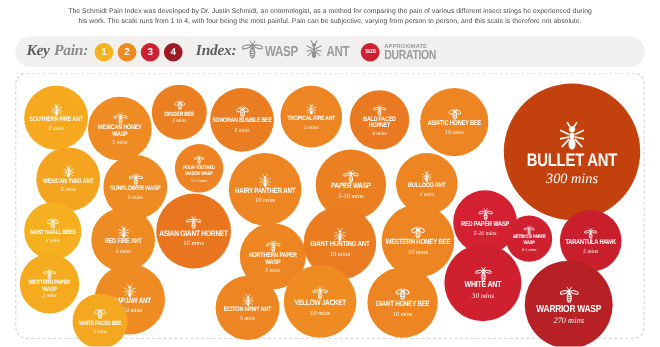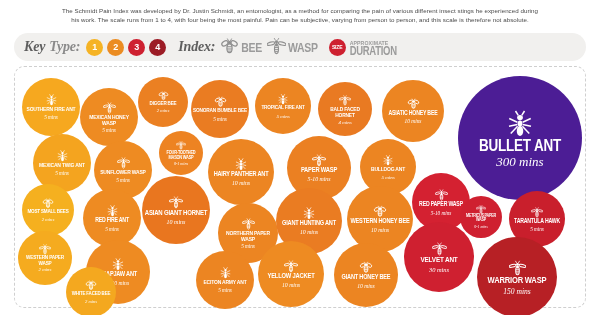--- a/index.html
+++ b/index.html
@@ -105,58 +105,60 @@
 
 <div id="root">
 
   <div class="intro">
     <p>The Schmidt Pain Index was developed by Dr. Justin Schmidt, an entomologist, as a method for comparing the pain of various different insect stings he experienced during</p>
     <p>his work. The scale runs from 1 to 4, with four being the most painful. Pain can be subjective, varying from person to person, and this scale is therefore not absolute.</p>
   </div>
 
   <div class="legend">
     <span class="lg-key">Key</span>
-    <span class="lg-pain">Type:</span>
+    <span class="lg-pain">Pain:</span>
     <span id="pain-dots" style="display:flex;align-items:center;">
         <span class="pain-dot" style="background: rgb(245, 179, 36);">1</span>
         <span class="pain-dot" style="background: rgb(235, 140, 34);">2</span>
         <span class="pain-dot" style="background: rgb(206, 32, 48);">3</span>
         <span class="pain-dot" style="background: rgb(156, 28, 38);">4</span>
       </span>
     <span class="lg-type">Index:</span>
     <span id="type-items" style="display:flex;align-items:center;">
-        <span class="type-item">
-          <span class="ticon"><svg width="19" height="19" viewBox="0 0 24 24" aria-hidden="true">
-              <ellipse cx="12" cy="15.5" rx="3.3" ry="5.6" fill="none" stroke="#8f8f8f" stroke-width="1.5"></ellipse>
-      <line x1="8.9" y1="13.6" x2="15.1" y2="13.6" stroke="#8f8f8f" stroke-width="1.3"></line>
-      <line x1="8.8" y1="16.4" x2="15.2" y2="16.4" stroke="#8f8f8f" stroke-width="1.3"></line>
-      <line x1="9.4" y1="19.1" x2="14.6" y2="19.1" stroke="#8f8f8f" stroke-width="1.3"></line>
-      <ellipse cx="6.2" cy="9.2" rx="4.3" ry="2.8" fill="none" stroke="#8f8f8f" stroke-width="1.5" transform="rotate(-32 6.2 9.2)"></ellipse>
-      <ellipse cx="17.8" cy="9.2" rx="4.3" ry="2.8" fill="none" stroke="#8f8f8f" stroke-width="1.5" transform="rotate(32 17.8 9.2)"></ellipse>
-      <circle cx="12" cy="8.2" r="2.1" fill="#8f8f8f"></circle>
-      <line x1="10.9" y1="6.3" x2="9.2" y2="3.2" stroke="#8f8f8f" stroke-width="1.2"></line>
-      <line x1="13.1" y1="6.3" x2="14.8" y2="3.2" stroke="#8f8f8f" stroke-width="1.2"></line>
-            </svg></span>
-          <span class="type-label">BEE</span>
-        </span>
         <span class="type-item">
           <span class="ticon"><svg width="19" height="19" viewBox="0 0 24 24" aria-hidden="true">
               <ellipse cx="12" cy="16.5" rx="2.5" ry="5.8" fill="none" stroke="#8f8f8f" stroke-width="1.5"></ellipse>
       <line x1="9.7" y1="14.6" x2="14.3" y2="14.6" stroke="#8f8f8f" stroke-width="1.2"></line>
       <line x1="9.6" y1="17.2" x2="14.4" y2="17.2" stroke="#8f8f8f" stroke-width="1.2"></line>
       <line x1="10.2" y1="19.7" x2="13.8" y2="19.7" stroke="#8f8f8f" stroke-width="1.2"></line>
       <ellipse cx="5.0" cy="9.6" rx="5.0" ry="1.9" fill="none" stroke="#8f8f8f" stroke-width="1.4" transform="rotate(-14 5.0 9.6)"></ellipse>
       <ellipse cx="19.0" cy="9.6" rx="5.0" ry="1.9" fill="none" stroke="#8f8f8f" stroke-width="1.4" transform="rotate(14 19.0 9.6)"></ellipse>
       <ellipse cx="12" cy="11" rx="1.7" ry="2.3" fill="#8f8f8f"></ellipse>
       <circle cx="12" cy="7.4" r="1.9" fill="#8f8f8f"></circle>
       <line x1="10.8" y1="5.6" x2="9.0" y2="2.6" stroke="#8f8f8f" stroke-width="1.1"></line>
       <line x1="13.2" y1="5.6" x2="15.0" y2="2.6" stroke="#8f8f8f" stroke-width="1.1"></line>
             </svg></span>
           <span class="type-label">WASP</span>
         </span>
+        <span class="type-item">
+          <span class="ticon"><svg width="19" height="19" viewBox="0 0 24 24" aria-hidden="true">
+              <ellipse cx="12" cy="18.4" rx="2.6" ry="4.0" fill="#8f8f8f"></ellipse>
+      <ellipse cx="12" cy="12.4" rx="1.9" ry="2.5" fill="#8f8f8f"></ellipse>
+      <ellipse cx="12" cy="7.6" rx="2.3" ry="2.1" fill="#8f8f8f"></ellipse>
+      <line x1="10.6" y1="5.9" x2="8.4" y2="2.4" stroke="#8f8f8f" stroke-width="1.2"></line>
+      <line x1="13.4" y1="5.9" x2="15.6" y2="2.4" stroke="#8f8f8f" stroke-width="1.2"></line>
+      <line x1="9.9" y1="11.4" x2="3.4" y2="8.4" stroke="#8f8f8f" stroke-width="1.2"></line>
+      <line x1="14.1" y1="11.4" x2="20.6" y2="8.4" stroke="#8f8f8f" stroke-width="1.2"></line>
+      <line x1="9.9" y1="13.2" x2="3.2" y2="14.6" stroke="#8f8f8f" stroke-width="1.2"></line>
+      <line x1="14.1" y1="13.2" x2="20.8" y2="14.6" stroke="#8f8f8f" stroke-width="1.2"></line>
+      <line x1="10.1" y1="14.6" x2="4.6" y2="20.4" stroke="#8f8f8f" stroke-width="1.2"></line>
+      <line x1="13.9" y1="14.6" x2="19.4" y2="20.4" stroke="#8f8f8f" stroke-width="1.2"></line>
+            </svg></span>
+          <span class="type-label">ANT</span>
+        </span>
       </span>
     <span class="size-dot" id="size-dot" style="background: rgb(206, 32, 48);">SIZE</span>
     <span class="dur">
       <span class="d1">APPROXIMATE</span>
       <span class="d2">DURATION</span>
     </span>
   </div>
 
   <div class="frame"></div>
   <div id="bubbles">
@@ -278,21 +280,21 @@
       <ellipse cx="6.2" cy="9.2" rx="4.3" ry="2.8" fill="none" stroke="#ffffff" stroke-width="1.5" transform="rotate(-32 6.2 9.2)"></ellipse>
       <ellipse cx="17.8" cy="9.2" rx="4.3" ry="2.8" fill="none" stroke="#ffffff" stroke-width="1.5" transform="rotate(32 17.8 9.2)"></ellipse>
       <circle cx="12" cy="8.2" r="2.1" fill="#ffffff"></circle>
       <line x1="10.9" y1="6.3" x2="9.2" y2="3.2" stroke="#ffffff" stroke-width="1.2"></line>
       <line x1="13.1" y1="6.3" x2="14.8" y2="3.2" stroke="#ffffff" stroke-width="1.2"></line>
           </svg>
         </span>
         <span class="nm" style="font-size: 5.2px;">ASIATIC HONEY BEE</span>
         <span class="dr" style="font-size: 5.4px;">10 mins</span>
       </div>
-      <div class="bub" style="left: 458px; top: 76px; width: 124px; height: 124px; background: #4c1d95;">
+      <div class="bub" style="left: 458px; top: 76px; width: 124px; height: 124px; background: #c2410c;">
         <span class="gl">
           <svg width="30" height="30" viewBox="0 0 24 24" aria-hidden="true">
             <ellipse cx="12" cy="18.4" rx="2.6" ry="4.0" fill="#ffffff"></ellipse>
       <ellipse cx="12" cy="12.4" rx="1.9" ry="2.5" fill="#ffffff"></ellipse>
       <ellipse cx="12" cy="7.6" rx="2.3" ry="2.1" fill="#ffffff"></ellipse>
       <line x1="10.6" y1="5.9" x2="8.4" y2="2.4" stroke="#ffffff" stroke-width="1.2"></line>
       <line x1="13.4" y1="5.9" x2="15.6" y2="2.4" stroke="#ffffff" stroke-width="1.2"></line>
       <line x1="9.9" y1="11.4" x2="3.4" y2="8.4" stroke="#ffffff" stroke-width="1.2"></line>
       <line x1="14.1" y1="11.4" x2="20.6" y2="8.4" stroke="#ffffff" stroke-width="1.2"></line>
       <line x1="9.9" y1="13.2" x2="3.2" y2="14.6" stroke="#ffffff" stroke-width="1.2"></line>
@@ -693,36 +695,36 @@
       <line x1="9.6" y1="17.2" x2="14.4" y2="17.2" stroke="#ffffff" stroke-width="1.2"></line>
       <line x1="10.2" y1="19.7" x2="13.8" y2="19.7" stroke="#ffffff" stroke-width="1.2"></line>
       <ellipse cx="5.0" cy="9.6" rx="5.0" ry="1.9" fill="none" stroke="#ffffff" stroke-width="1.4" transform="rotate(-14 5.0 9.6)"></ellipse>
       <ellipse cx="19.0" cy="9.6" rx="5.0" ry="1.9" fill="none" stroke="#ffffff" stroke-width="1.4" transform="rotate(14 19.0 9.6)"></ellipse>
       <ellipse cx="12" cy="11" rx="1.7" ry="2.3" fill="#ffffff"></ellipse>
       <circle cx="12" cy="7.4" r="1.9" fill="#ffffff"></circle>
       <line x1="10.8" y1="5.6" x2="9.0" y2="2.6" stroke="#ffffff" stroke-width="1.1"></line>
       <line x1="13.2" y1="5.6" x2="15.0" y2="2.6" stroke="#ffffff" stroke-width="1.1"></line>
           </svg>
         </span>
-        <span class="nm" style="font-size: 6.4px;">VELVET ANT</span>
+        <span class="nm" style="font-size: 6.4px;">WHITE ANT</span>
         <span class="dr" style="font-size: 6.4px;">30 mins</span>
       </div>
       <div class="bub" style="left: 477px; top: 237px; width: 80px; height: 80px; background: rgb(183, 32, 37);">
         <span class="gl">
           <svg width="17" height="17" viewBox="0 0 24 24" aria-hidden="true">
             <ellipse cx="12" cy="16.5" rx="2.5" ry="5.8" fill="none" stroke="#ffffff" stroke-width="1.5"></ellipse>
       <line x1="9.7" y1="14.6" x2="14.3" y2="14.6" stroke="#ffffff" stroke-width="1.2"></line>
       <line x1="9.6" y1="17.2" x2="14.4" y2="17.2" stroke="#ffffff" stroke-width="1.2"></line>
       <line x1="10.2" y1="19.7" x2="13.8" y2="19.7" stroke="#ffffff" stroke-width="1.2"></line>
       <ellipse cx="5.0" cy="9.6" rx="5.0" ry="1.9" fill="none" stroke="#ffffff" stroke-width="1.4" transform="rotate(-14 5.0 9.6)"></ellipse>
       <ellipse cx="19.0" cy="9.6" rx="5.0" ry="1.9" fill="none" stroke="#ffffff" stroke-width="1.4" transform="rotate(14 19.0 9.6)"></ellipse>
       <ellipse cx="12" cy="11" rx="1.7" ry="2.3" fill="#ffffff"></ellipse>
       <circle cx="12" cy="7.4" r="1.9" fill="#ffffff"></circle>
       <line x1="10.8" y1="5.6" x2="9.0" y2="2.6" stroke="#ffffff" stroke-width="1.1"></line>
       <line x1="13.2" y1="5.6" x2="15.0" y2="2.6" stroke="#ffffff" stroke-width="1.1"></line>
           </svg>
         </span>
         <span class="nm" style="font-size: 7.6px;">WARRIOR WASP</span>
-        <span class="dr" style="font-size: 7.6px;">150 mins</span>
+        <span class="dr" style="font-size: 7.6px;">270 mins</span>
       </div>
     </div>
 
 </div>
 
 </body></html>

